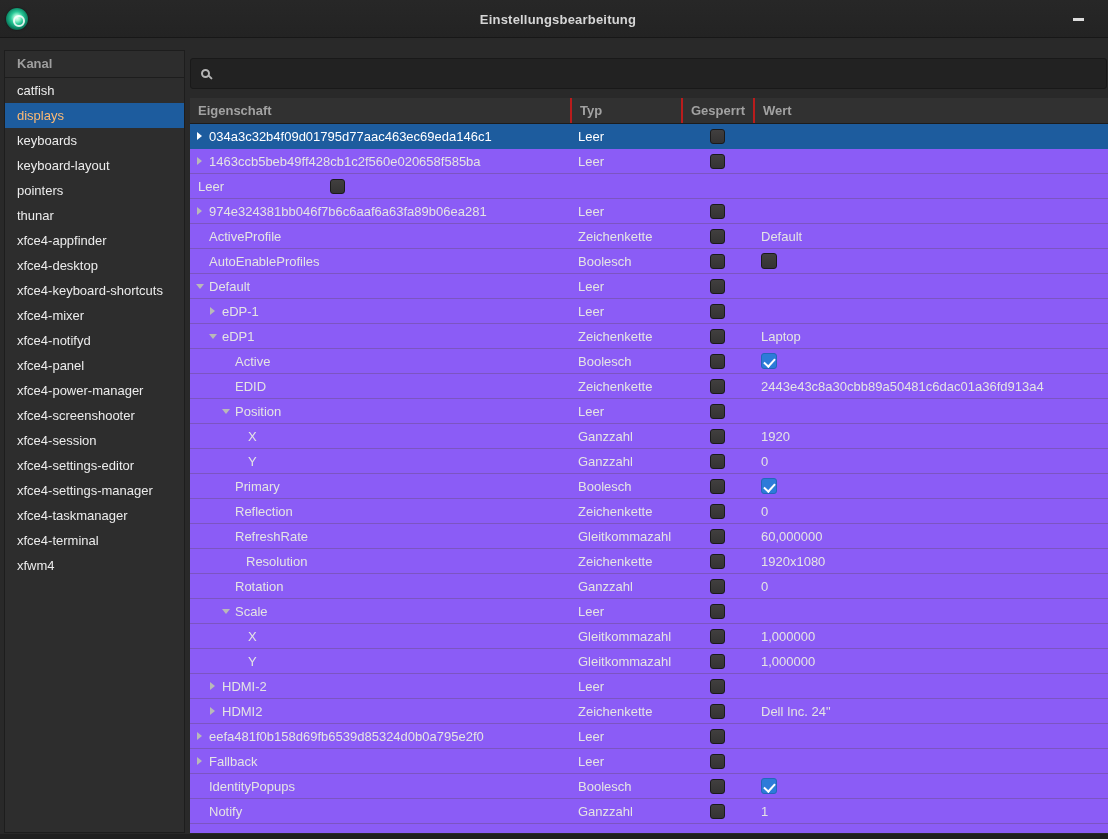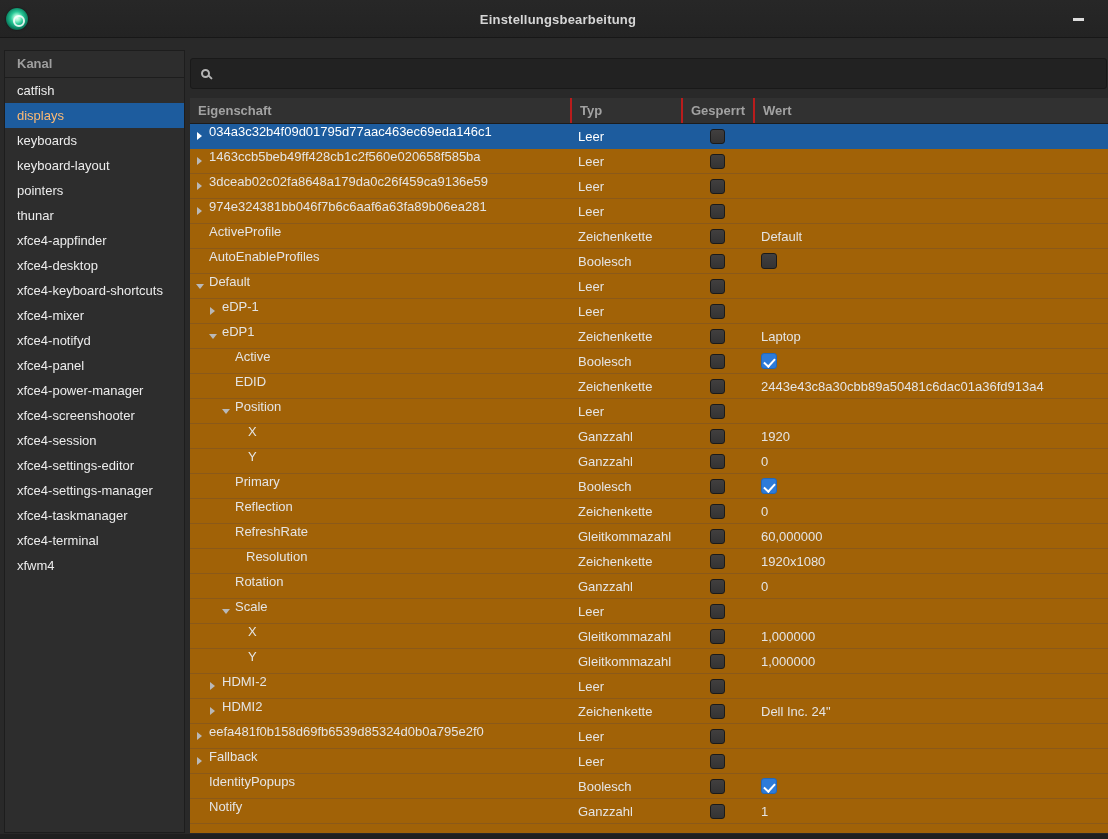--- a/index.html
+++ b/index.html
@@ -69,36 +69,36 @@
   .search-icon::after {
     content:""; position:absolute; width:6px; height:2px; background:#b4b4b4;
     transform:rotate(45deg); right:-5px; bottom:-2px; border-radius:1px;
   }
   .search-input {
     flex:1; height:100%; background:transparent; border:none; outline:none;
     color:#e4e4e4; font:inherit; padding-left:8px;
   }
 
   
-  .table { position:absolute; left:190px; top:98px; width:918px; height:735px; background:#a16207; }
+  .table { position:absolute; left:190px; top:98px; width:918px; height:735px; background:#8b5cf6; }
   .table-header { display:flex; height:26px; background:#313131; border-bottom:1px solid #1c1c1c; }
   .th {
     color:#a2a2a2; font-weight:bold; line-height:25px; padding-left:8px;
     border-left:2px solid #b91c1c; white-space:nowrap; overflow:hidden; cursor:default;
   }
   .th:first-child { border-left:none; }
   .col-prop { width:380px; }
   .col-type { width:111px; }
   .col-lock { width:72px; }
   .col-val  { flex:1; }
 
   .rows { }
   .trow { display:flex; height:25px; align-items:center; border-bottom:1px solid rgba(90,70,70,.30); cursor:default; }
   .trow.selected { background:#1d5c9e; color:#ffffff; border-bottom-color:#1d5c9e; }
-  .cell-prop { width:380px; display:flex; align-items:flex-start; white-space:nowrap; overflow:hidden; }
+  .cell-prop { width:380px; display:flex; align-items:center; white-space:nowrap; overflow:hidden; }
   .cell-type { width:111px; padding-left:8px; white-space:nowrap; overflow:hidden; }
   .cell-lock { width:72px; display:flex; align-items:center; }
   .cell-val  { flex:1; display:flex; align-items:center; padding-left:8px; white-space:nowrap; overflow:hidden; }
 
   .exp { width:13px; height:25px; flex:0 0 auto; display:flex; align-items:center; justify-content:flex-start; }
   .exp.collapsed::before {
     content:""; display:block; margin-left:1px;
     border-left:5px solid #b9b9b9; border-top:4px solid transparent; border-bottom:4px solid transparent;
   }
   .exp.expanded::before {
@@ -194,24 +194,20 @@
           <span class="exp collapsed"></span>
           <span>1463ccb5beb49ff428cb1c2f560e020658f585ba</span>
         </div>
         <div class="cell-type">Leer</div>
         <div class="cell-lock">
           <span class="lock-box"></span>
         </div>
         <div class="cell-val"></div>
       </div>
       <div class="trow">
-        <div class="cell-prop" style="padding-left: 6px;">
-          <span class="exp collapsed"></span>
-          <span>3dceab02c02fa8648a179da0c26f459ca9136e59</span>
-        </div>
         <div class="cell-type">Leer</div>
         <div class="cell-lock">
           <span class="lock-box"></span>
         </div>
         <div class="cell-val"></div>
       </div>
       <div class="trow">
         <div class="cell-prop" style="padding-left: 6px;">
           <span class="exp collapsed"></span>
           <span>974e324381bb046f7b6c6aaf6a63fa89b06ea281</span>

